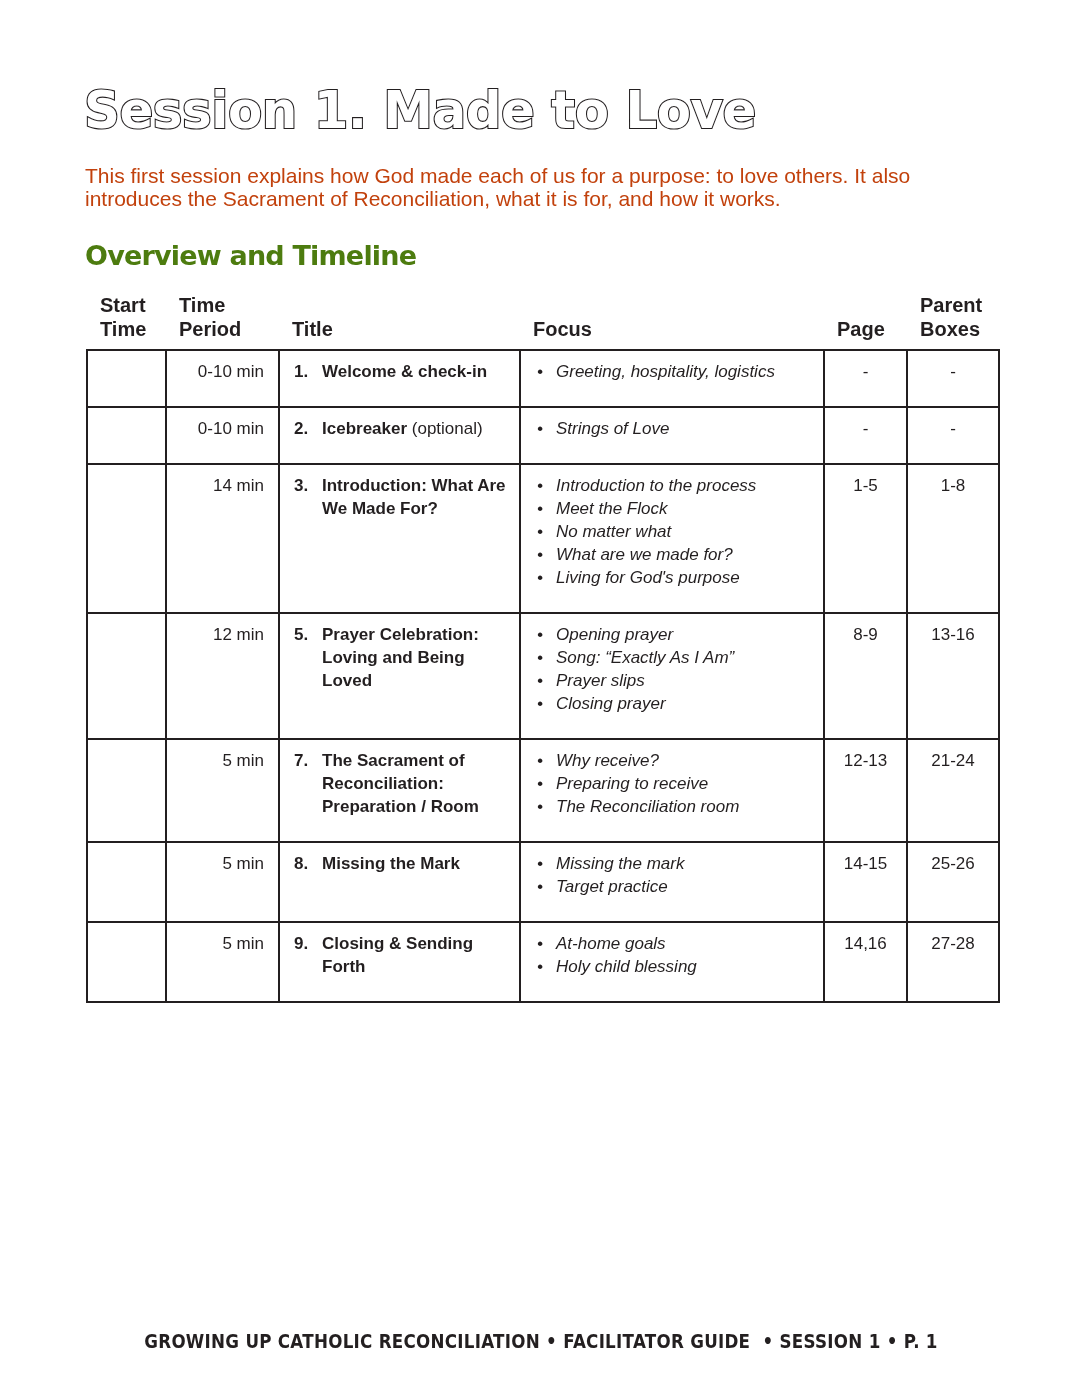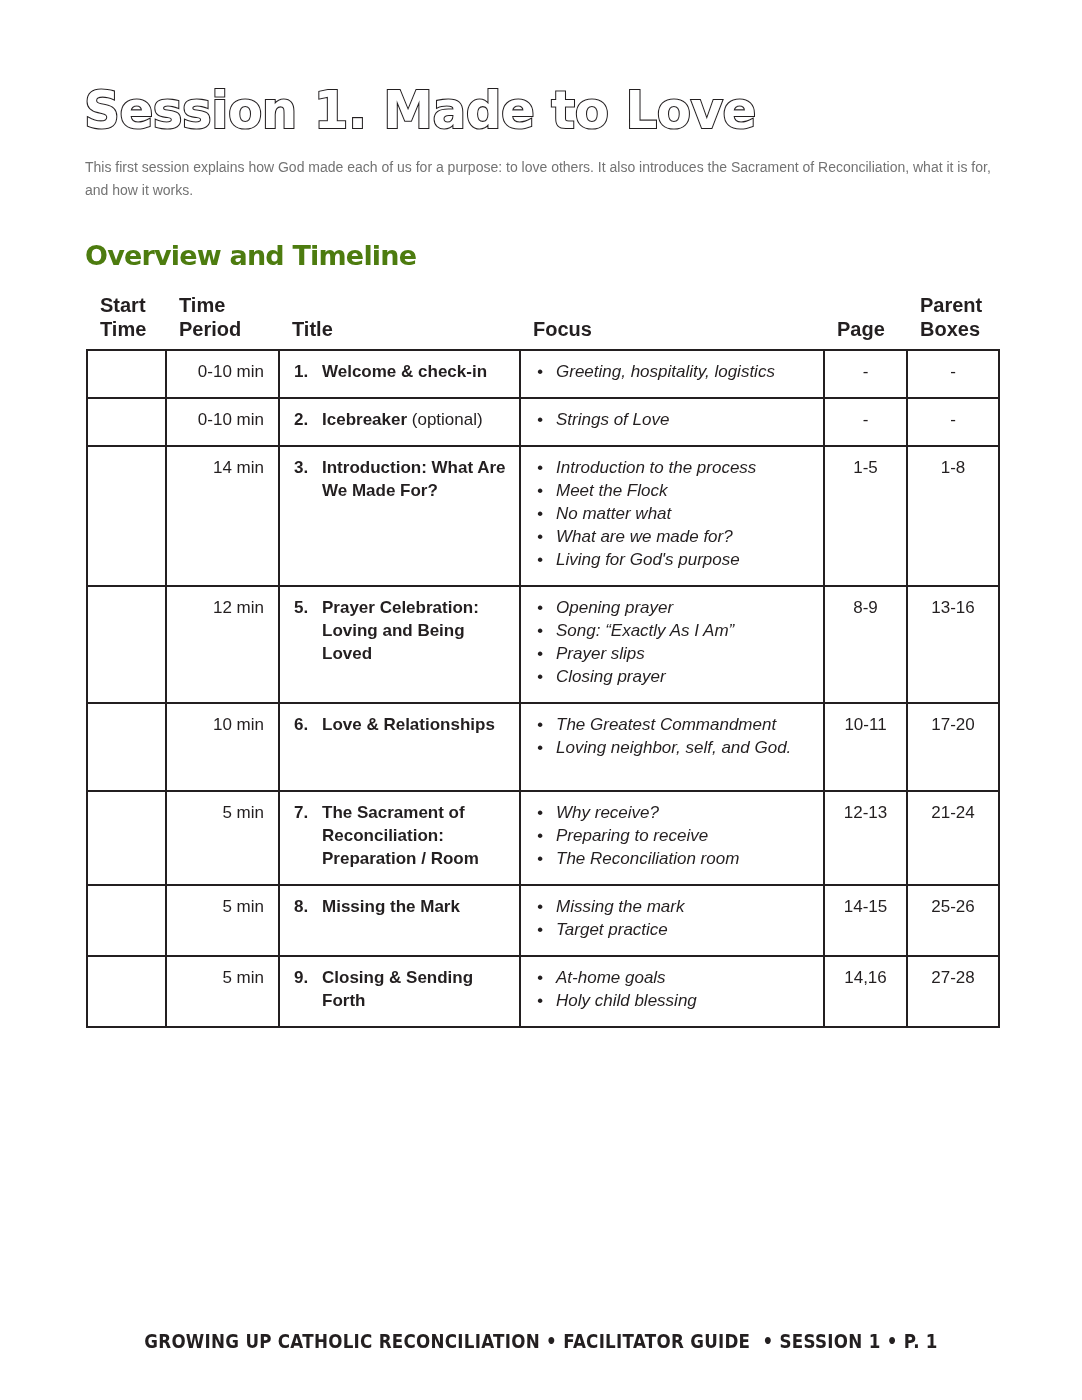--- a/index.html
+++ b/index.html
@@ -11,42 +11,42 @@
     position: absolute; left: 84px; top: 78px;
     font-family: "DejaVu Sans", sans-serif; font-weight: bold;
     font-size: 52px; letter-spacing: -0.5px; line-height: 64px;
     color: #ffffff;
     -webkit-text-stroke: 2.2px #231f20;
     paint-order: stroke fill;
     transform: scaleX(0.96); transform-origin: left center;
     white-space: nowrap;
   }
   .intro {
-    position: absolute; left: 85px; top: 156px; width: 910px;
-    font-size: 14px; line-height: 23px; color: #737373;
+    position: absolute; left: 85px; top: 164px; width: 910px;
+    font-size: 21px; line-height: 23px; color: #c2410c;
   }
   .h2 {
     position: absolute; left: 85px; top: 236px;
     font-family: "DejaVu Sans", sans-serif; font-weight: bold;
     font-size: 27px; line-height: 40px; letter-spacing: -0.8px;
     color: #4d7c0f;
   }
   .thead { position: absolute; top: 293px; left: 86px; width: 912px; height: 52px; }
   .th {
     position: absolute; bottom: 4px; font-weight: bold; font-size: 20px;
     line-height: 24px; color: #231f20;
   }
   table.tl {
     position: absolute; left: 86px; top: 349px; width: 913px;
     border-collapse: collapse; table-layout: fixed;
   }
   table.tl td {
     border: 2px solid #231f20; vertical-align: top;
     font-size: 17px; line-height: 23px; color: #231f20;
-    padding: 9px 12px 14px 12px;
+    padding: 9px 12px 23px 12px;
   }
   .c-start { width: 79px; }
   .c-period { width: 113px; text-align: right; }
   .c-title { width: 241px; font-weight: bold; }
   .c-focus { width: 304px; }
   .c-page { width: 83px; text-align: center; }
   .c-parent { width: 92px; text-align: center; }
   td.c-period { padding-right: 14px !important; }
   td.c-title { padding-left: 14px !important; padding-right: 6px !important; }
   td.c-focus { padding-left: 16px !important; }
@@ -151,33 +151,20 @@
             <li>Song: “Exactly As I Am”</li>
             <li>Prayer slips</li>
             <li>Closing prayer</li>
           </ul>
         </td>
         <td class="c-page">8-9</td>
         <td class="c-parent">13-16</td>
       </tr>
       <tr style="height: 88px;">
         <td class="c-start"></td>
-        <td class="c-period">10 min</td>
-        <td class="c-title"><span class="tnum">6.</span><span class="tlabel"><span>Love &amp; Relationships</span><span class="opt" style="white-space: pre;"></span></span></td>
-        <td class="c-focus">
-          <ul class="blist">
-            <li>The Greatest Commandment</li>
-            <li>Loving neighbor, self, and God.</li>
-          </ul>
-        </td>
-        <td class="c-page">10-11</td>
-        <td class="c-parent">17-20</td>
-      </tr>
-      <tr style="height: 88px;">
-        <td class="c-start"></td>
         <td class="c-period">5 min</td>
         <td class="c-title"><span class="tnum">7.</span><span class="tlabel"><span>The Sacrament of Reconciliation: Preparation / Room</span><span class="opt" style="white-space: pre;"></span></span></td>
         <td class="c-focus">
           <ul class="blist">
             <li>Why receive?</li>
             <li>Preparing to receive</li>
             <li>The Reconciliation room</li>
           </ul>
         </td>
         <td class="c-page">12-13</td>

